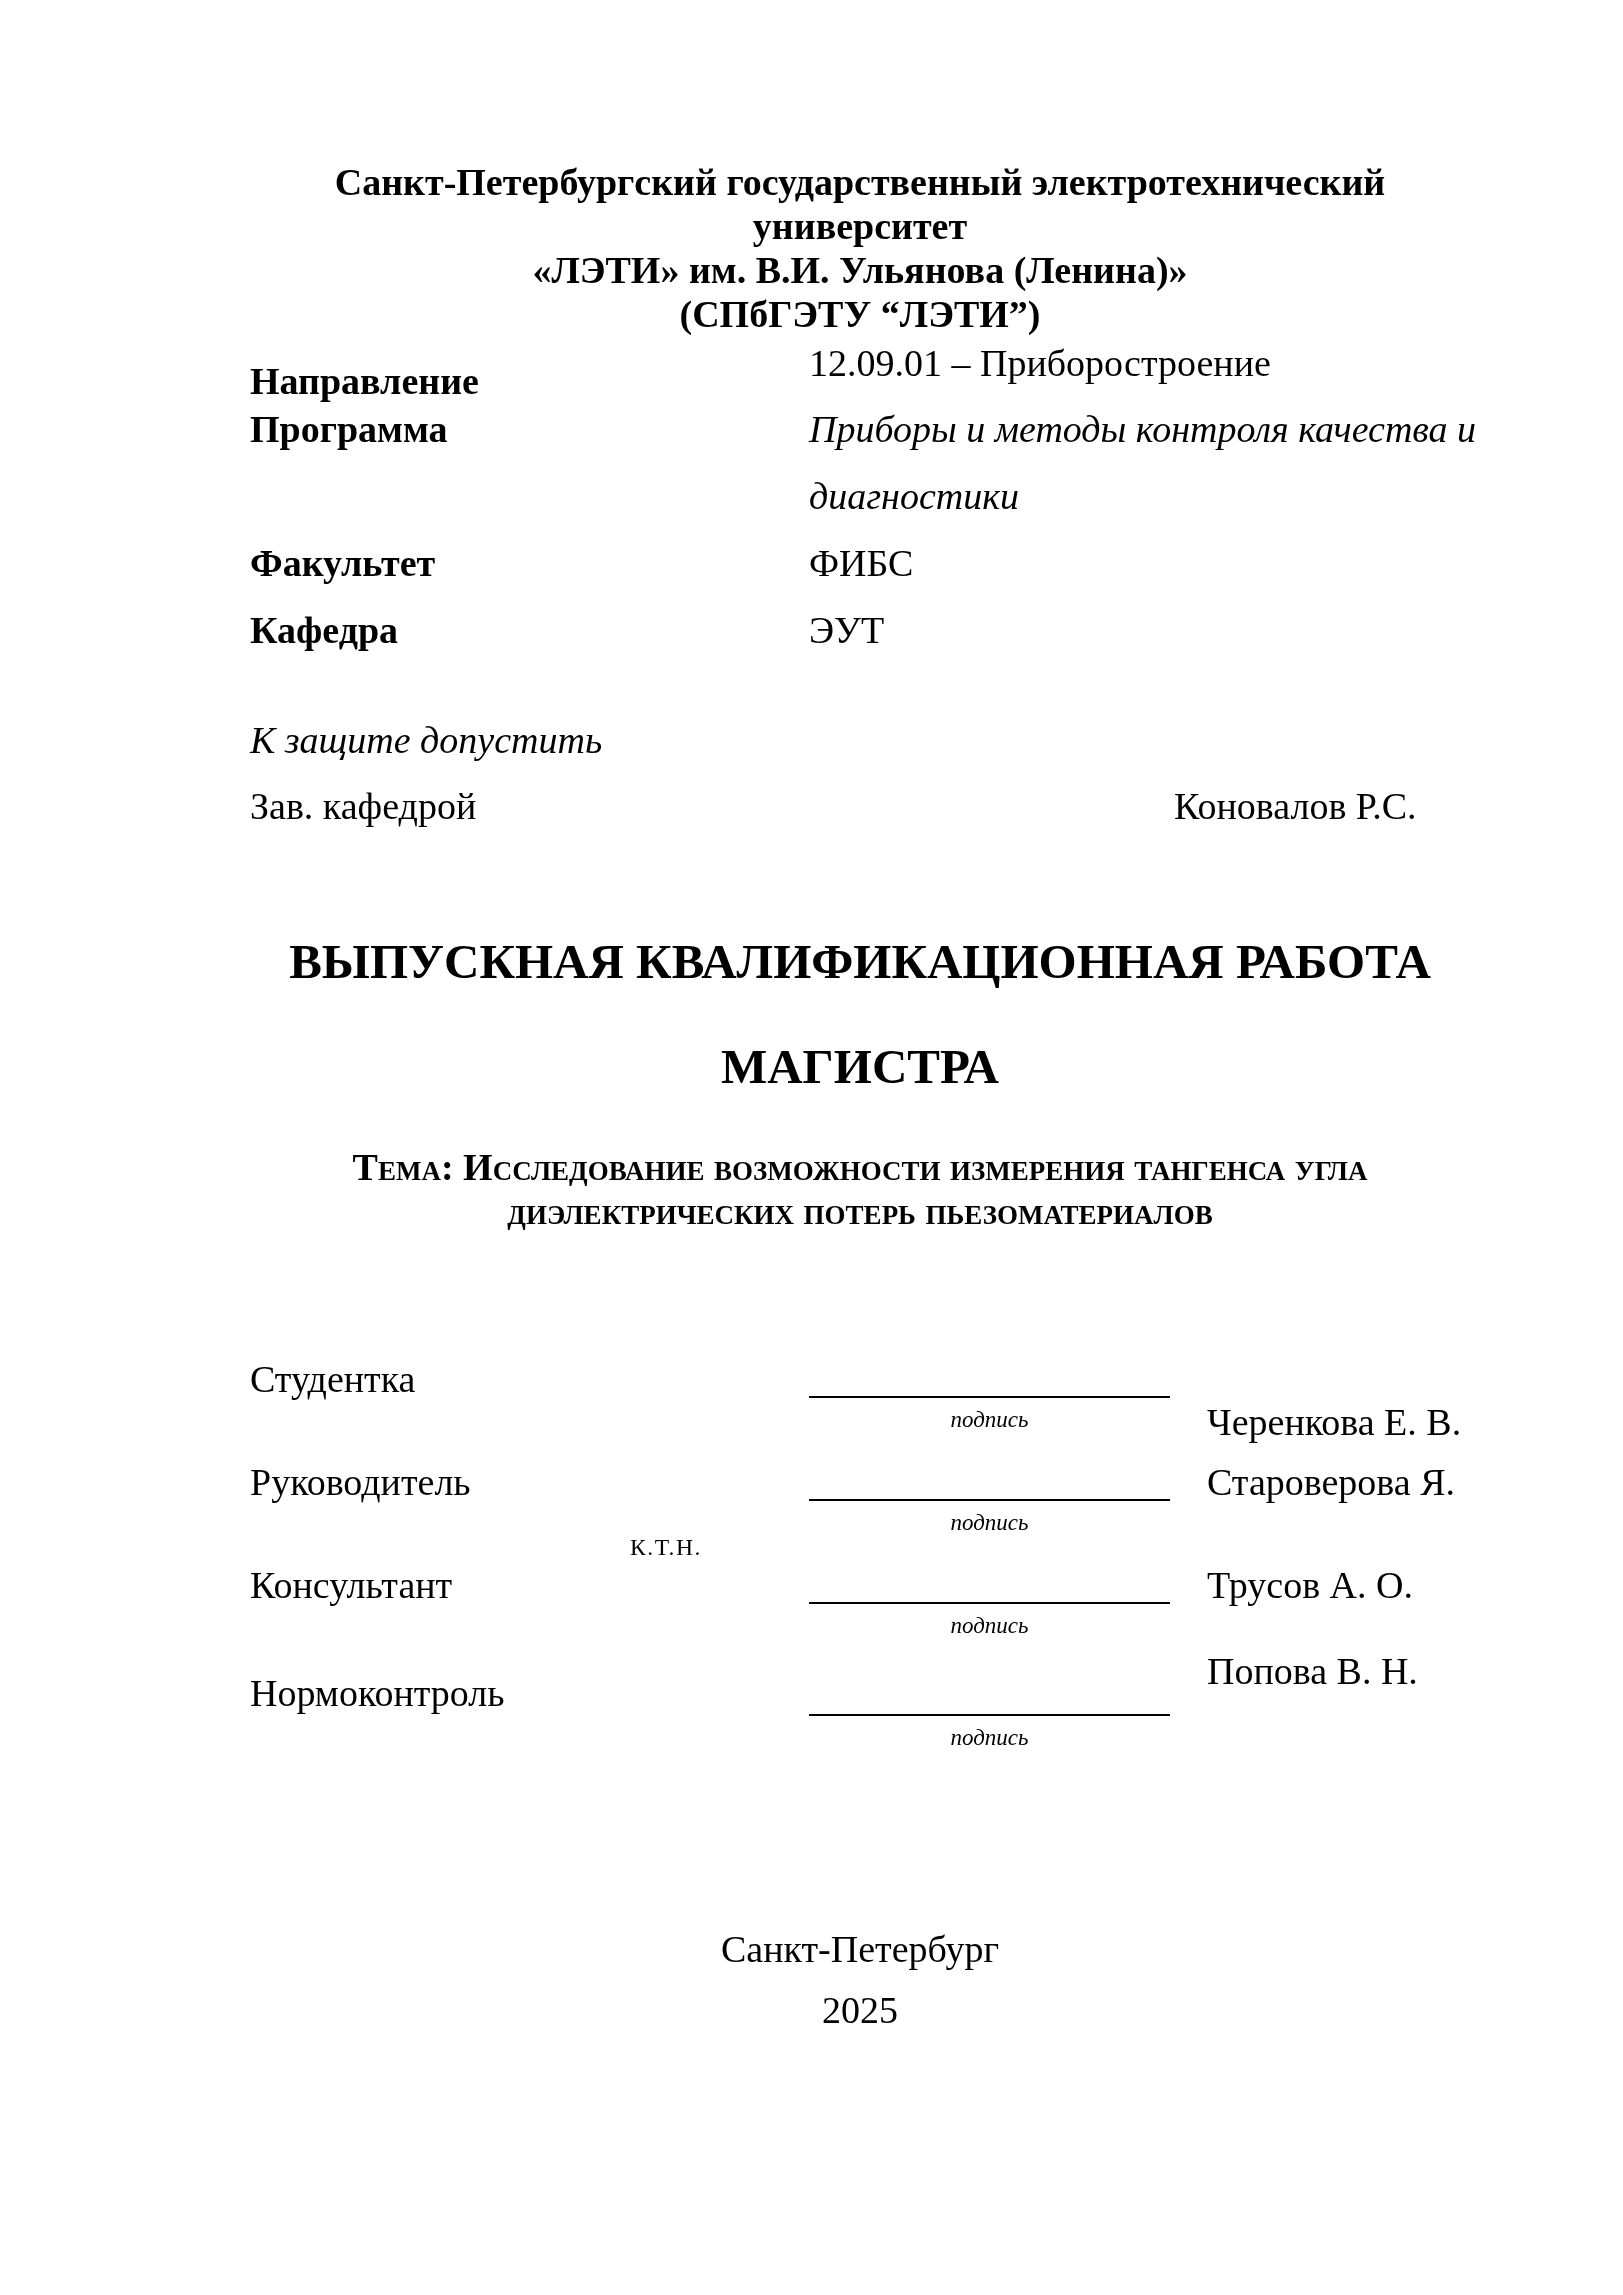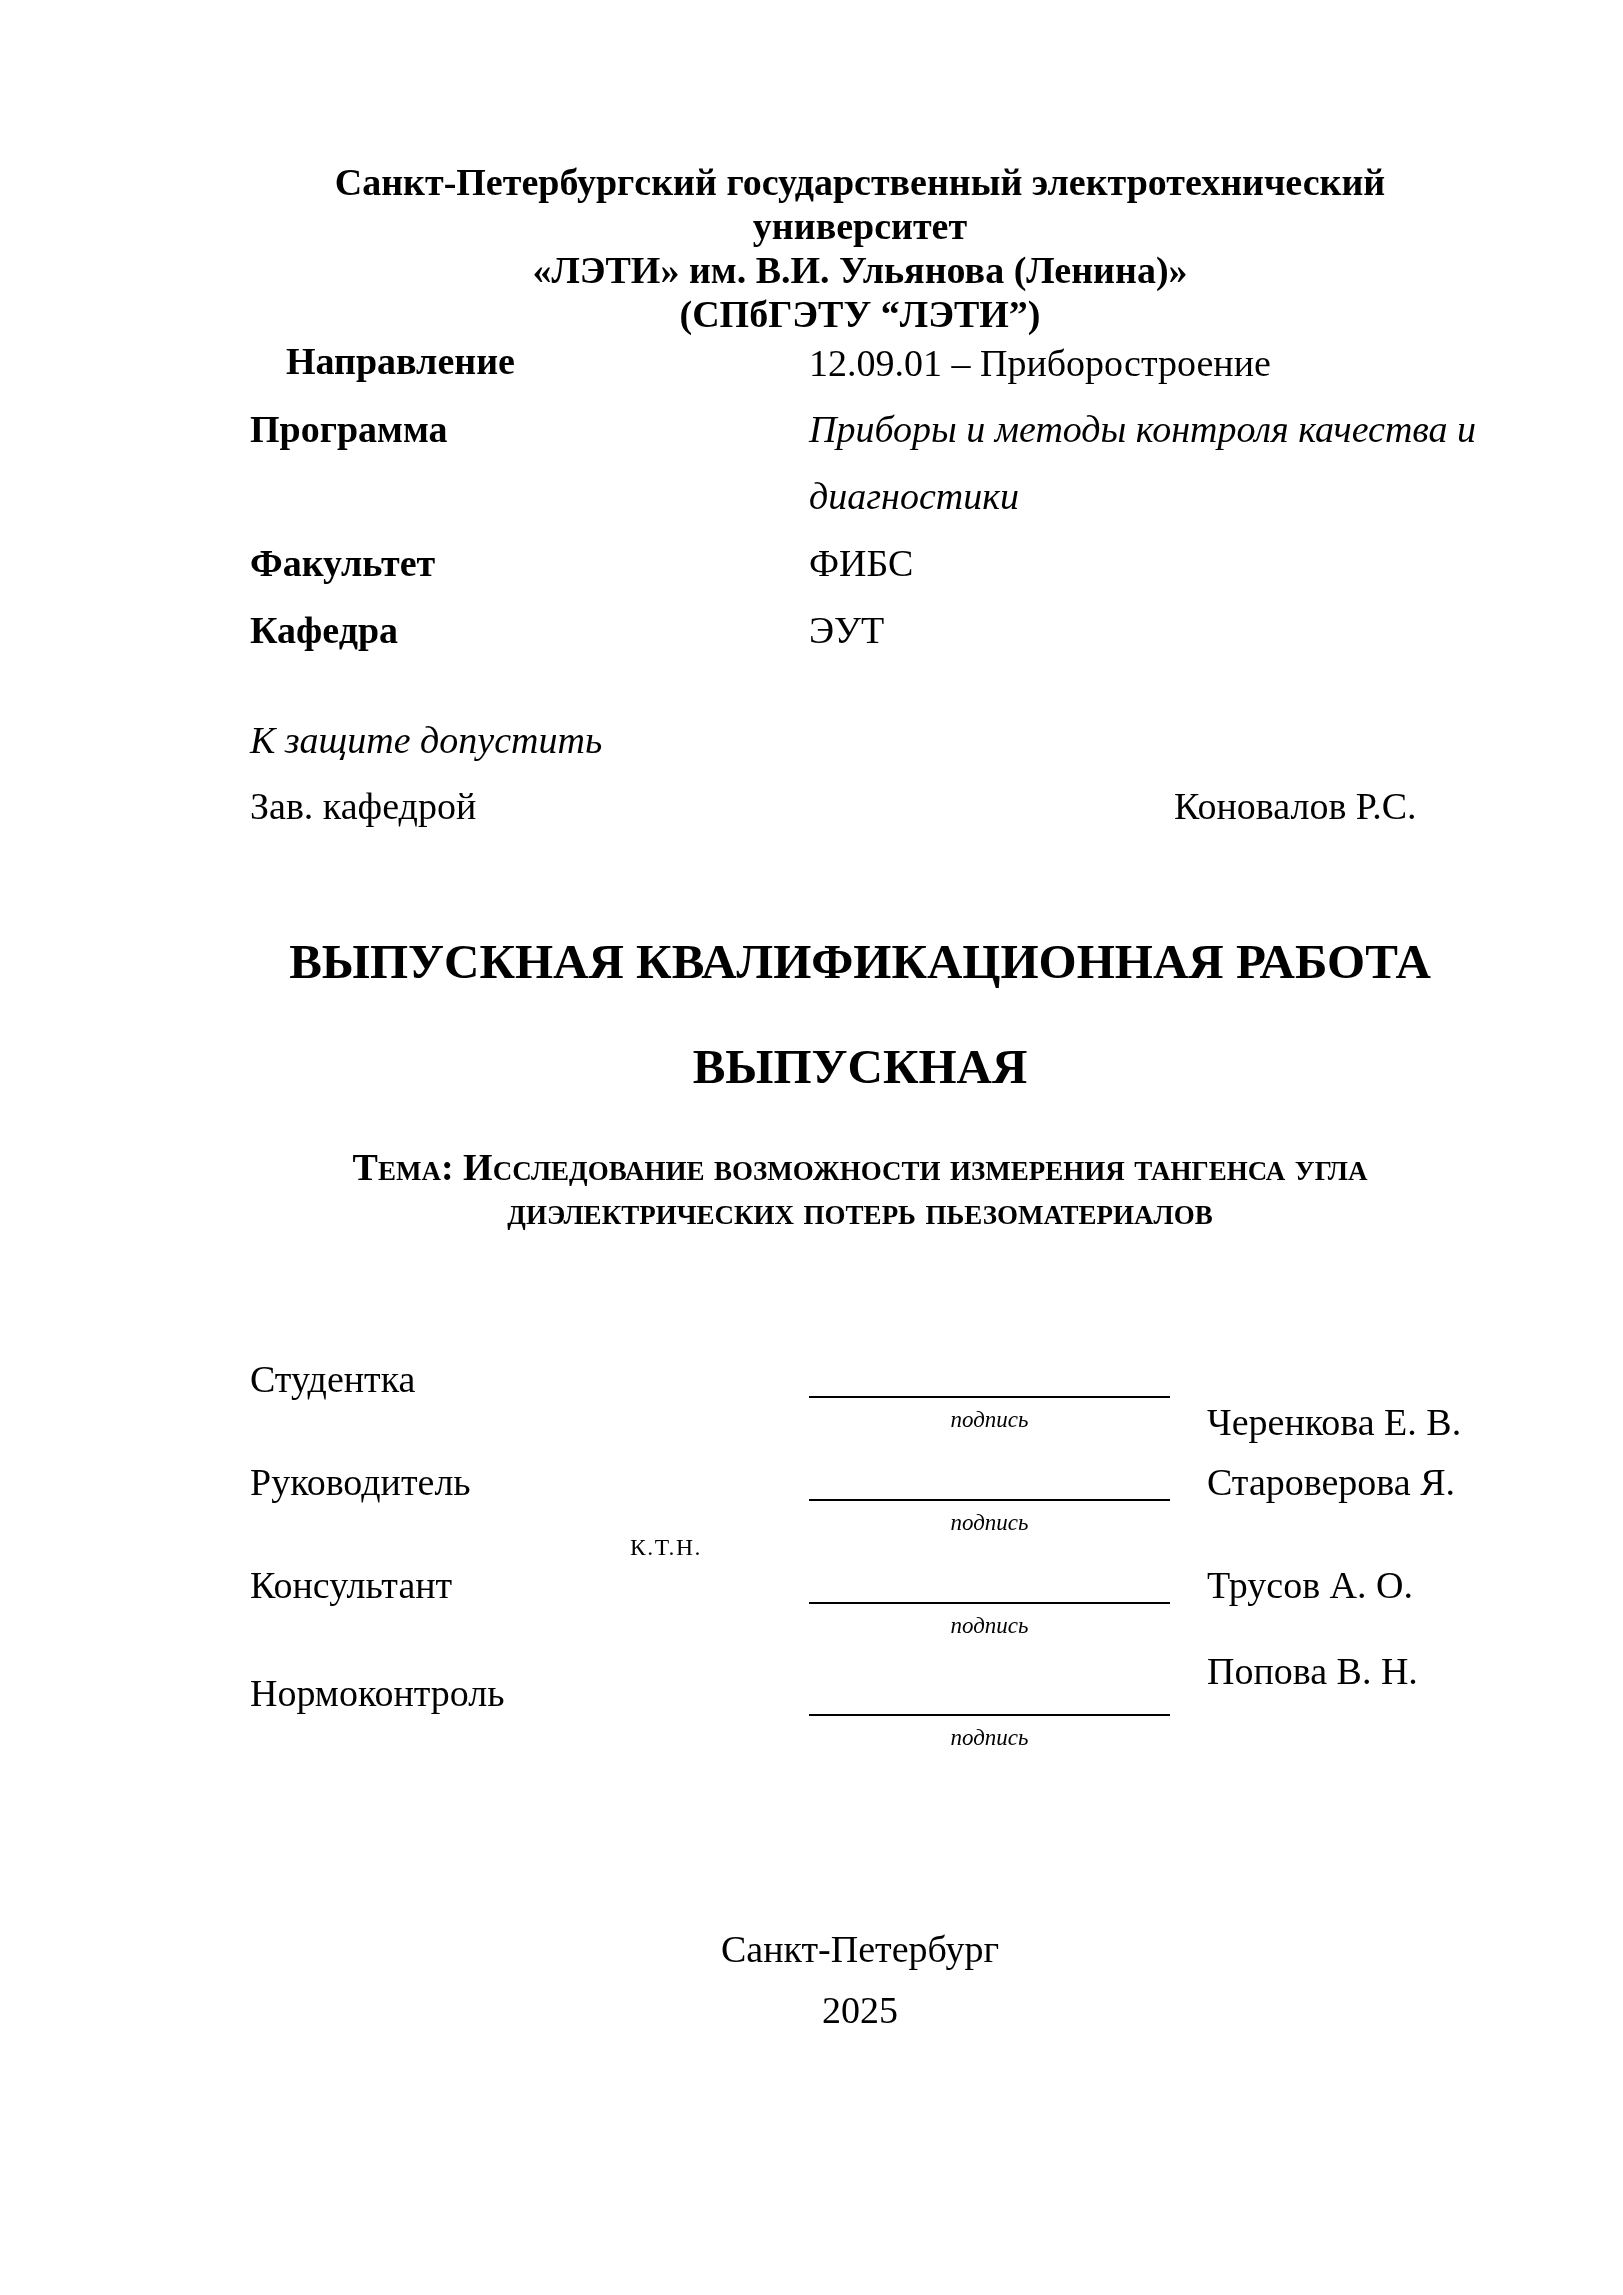--- a/index.html
+++ b/index.html
@@ -69,39 +69,39 @@
 <body>
 
 <div class="page">
 
   <div class="center-block hdr">
     <div>Санкт-Петербургский государственный электротехнический университет</div>
     <div>«ЛЭТИ» им. В.И. Ульянова (Ленина)»</div>
     <div>(СПбГЭТУ “ЛЭТИ”)</div>
   </div>
 
-  <div class="abs field-label" style="top:339px;margin-left:36px;">Направление</div>
+  <div class="abs field-label" style="top:359px;">Направление</div>
   <div class="abs field-value" style="top:341px;">12.09.01 – Приборостроение</div>
 
   <div class="abs field-label" style="top:407px;">Программа</div>
   <div class="abs field-value italic" style="top:407px;">Приборы и методы контроля качества и</div>
   <div class="abs field-value italic" style="top:474px;">диагностики</div>
 
   <div class="abs field-label" style="top:541px;">Факультет</div>
   <div class="abs field-value" style="top:541px;">ФИБС</div>
 
   <div class="abs field-label" style="top:608px;">Кафедра</div>
   <div class="abs field-value" style="top:608px;">ЭУТ</div>
 
   <div class="abs italic" style="left:250px; top:718px;">К защите допустить</div>
   <div class="abs" style="left:250px; top:784px;">Зав. кафедрой</div>
   <div class="abs" style="left:1174px; top:784px;">Коновалов Р.С.</div>
 
   <div class="center-block title-line" style="top:933px;">ВЫПУСКНАЯ КВАЛИФИКАЦИОННАЯ РАБОТА</div>
-  <div class="center-block title-line" style="top:1038px;">ВЫПУСКНАЯ</div>
+  <div class="center-block title-line" style="top:1038px;">МАГИСТРА</div>
 
   <div class="center-block theme-line" style="top:1145px;">Тема: Исследование возможности измерения тангенса угла</div>
   <div class="center-block theme-line" style="top:1189px;">диэлектрических потерь пьезоматериалов</div>
 
   <div class="abs sig-role" style="top:1357px;">Студентка</div>
   <div class="sig-line" style="top:1396px;"></div>
   <div class="sig-caption" style="top:1407px;">подпись</div>
   <div class="abs sig-name" style="top:1357px;margin-top:43px;">Черенкова Е. В.</div>
 
   <div class="abs sig-role" style="top:1460px;">Руководитель</div>

